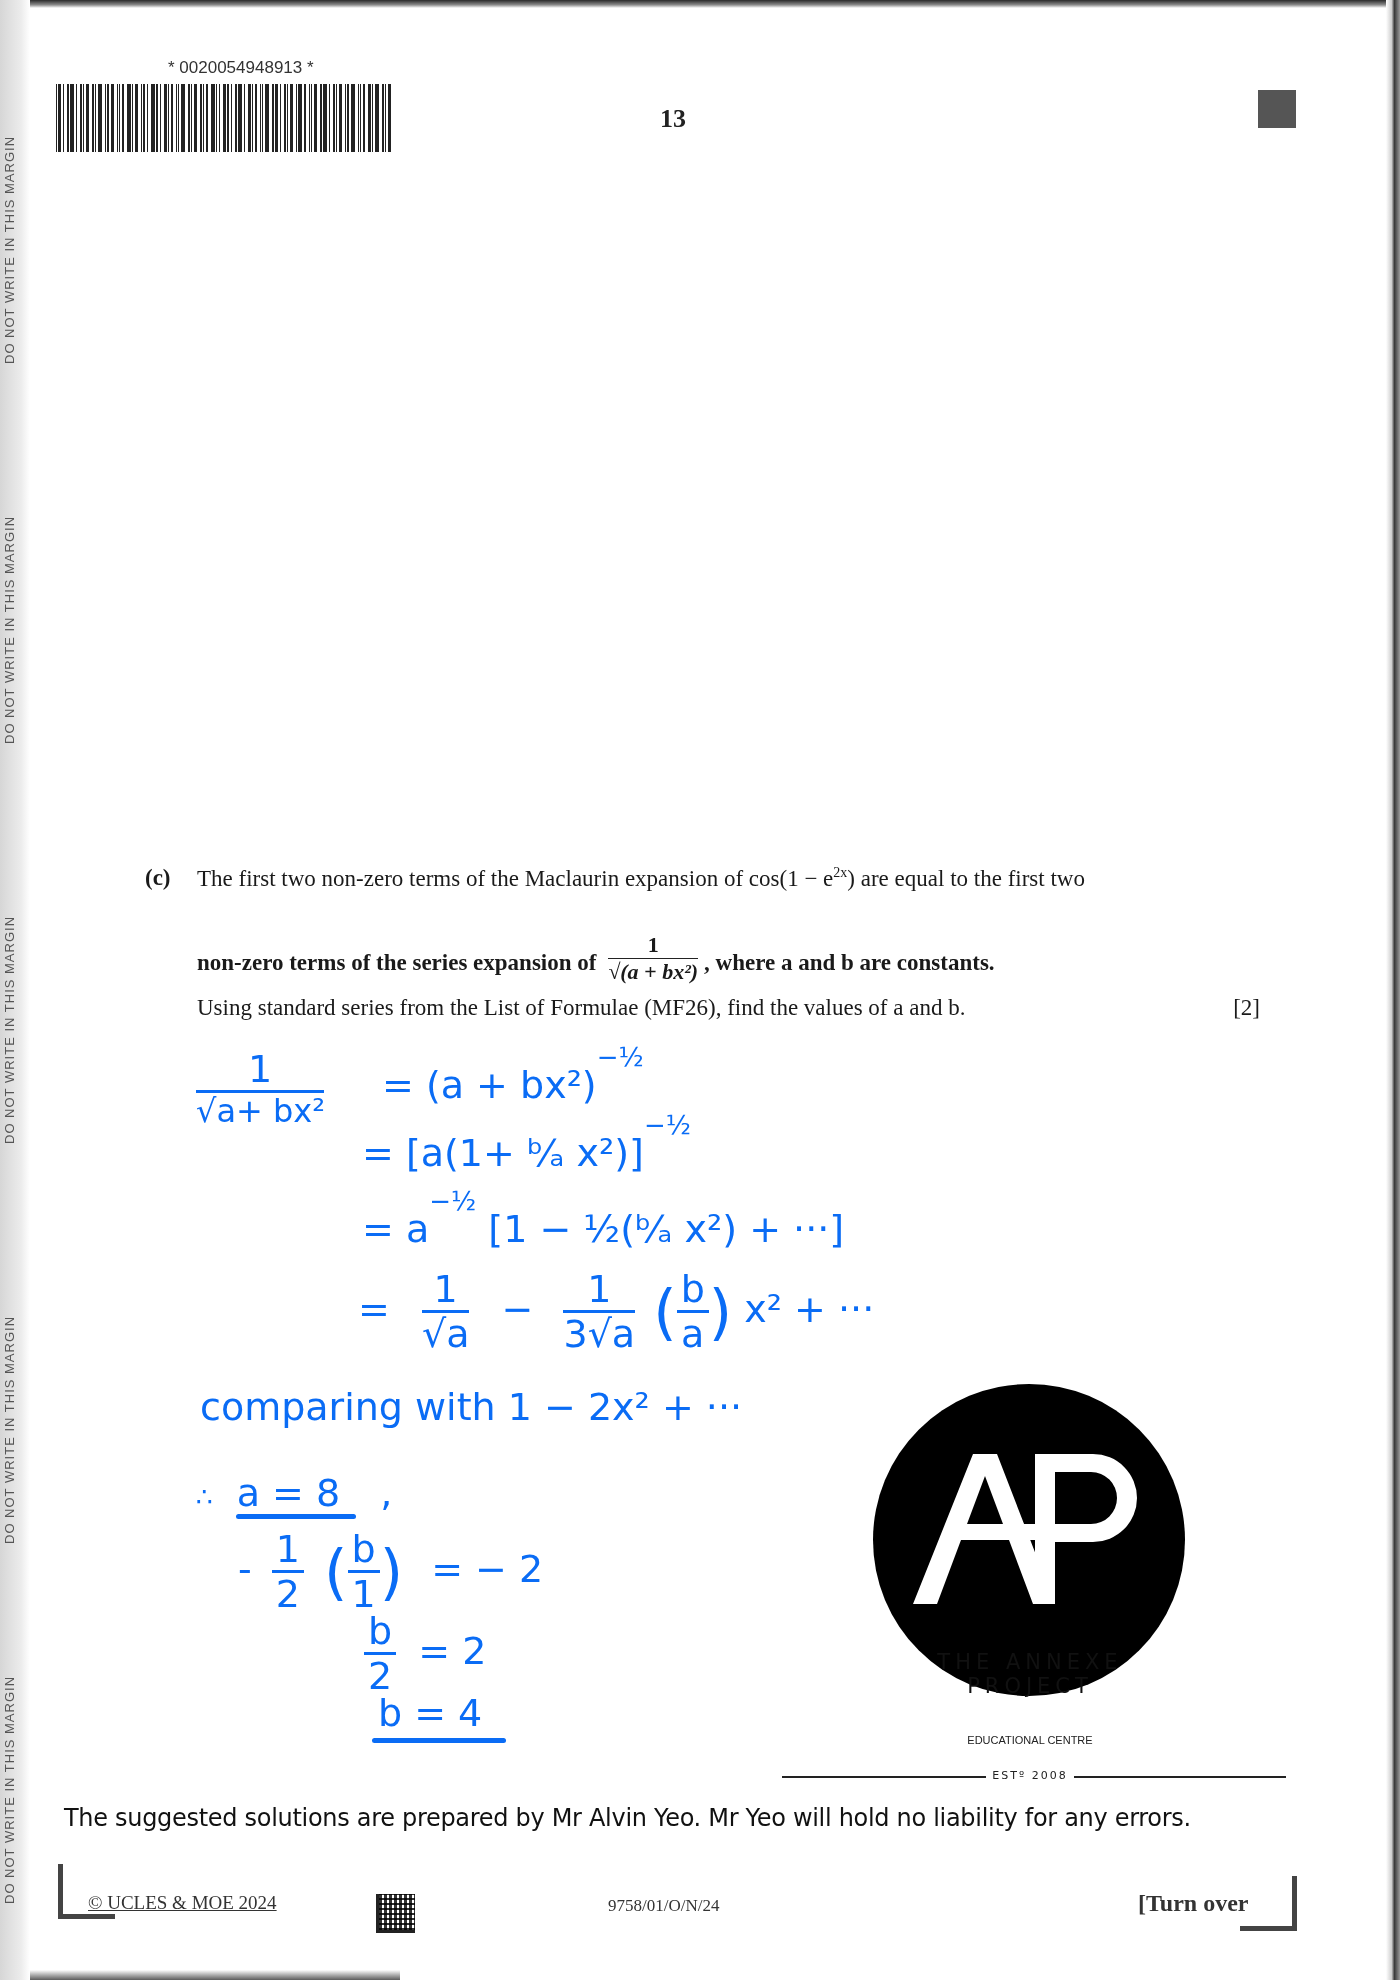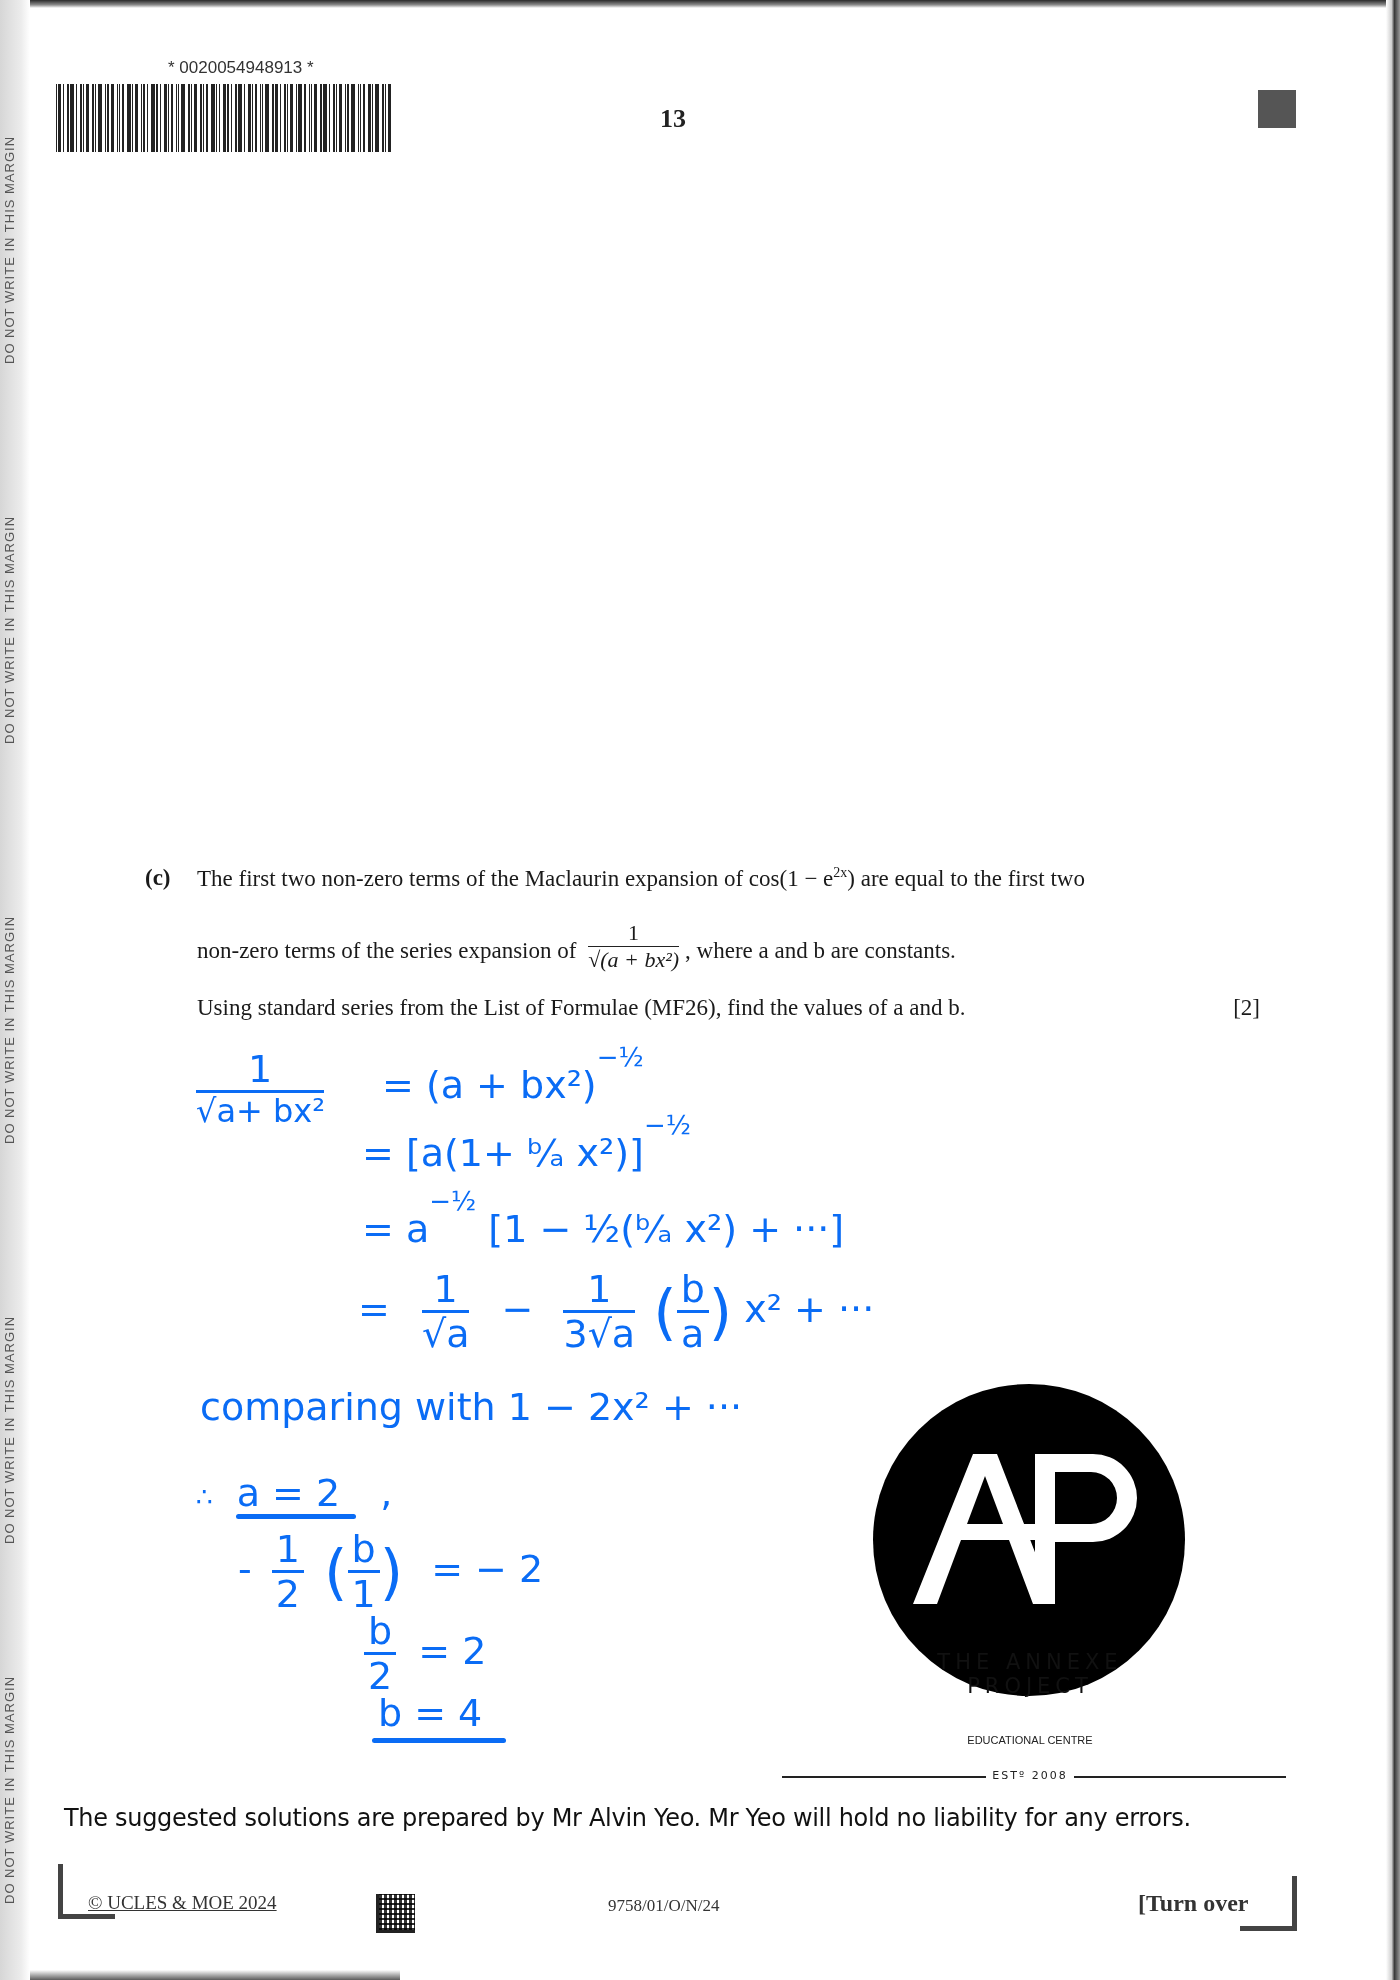--- a/index.html
+++ b/index.html
@@ -25,21 +25,21 @@
       font-size: 17px; color: #333; }
     .barcode { position: absolute; left: 56px; top: 84px; width: 500px; height: 68px; display: flex; align-items: stretch; }
     .barcode span { display: block; background: #222; margin-right: 2px; }
     .page-number { position: absolute; left: 660px; top: 104px; font-size: 26px; font-weight: bold; color: #222; }
     .black-marker { position: absolute; left: 1258px; top: 90px; width: 38px; height: 38px; background: #555; }
 
     .question { position: absolute; left: 145px; top: 866px; width: 1130px; font-size: 23px; line-height: 1; }
     .q-label { position: absolute; left: 0; top: 0; font-weight: bold; }
     .q-line { position: absolute; left: 52px; white-space: nowrap; }
     .q-line1 { top: 0; }
-    .q-line2 { top: 62px; }
+    .q-line2 { top: 74px; font-weight: bold; }
     .q-line3 { top: 130px; }
     .frac { display: inline-block; vertical-align: middle; text-align: center; margin: 0 6px; position: relative; top: -6px; }
     .frac .num { display: block; border-bottom: 1.5px solid #222; padding: 0 6px 2px; font-size: 22px; }
     .frac .den { display: block; padding-top: 2px; font-size: 22px; font-style: italic; }
     .q-marks { position: absolute; right: 15px; top: 130px; }
     sup { font-size: 14px; }
 
     .hw { position: absolute; font-family: "DejaVu Sans", sans-serif; color: #0a6cf5; font-size: 38px; white-space: nowrap; line-height: 1; }
     .hw-frac { display: inline-block; vertical-align: middle; text-align: center; }
     .hw-frac .n { display: block; border-bottom: 3px solid #0a6cf5; padding: 0 4px 2px; }
@@ -215,21 +215,21 @@
   <span>−</span>
   <span class="hw-frac" style="margin:0 6px 0 18px;"><span class="n">1</span><span class="d">3√a</span></span>
   <span style="font-size:60px;vertical-align:middle;">(</span><span class="hw-frac"><span class="n">b</span><span class="d">a</span></span><span style="font-size:60px;vertical-align:middle;">)</span>
   <span>x² + ···</span>
 </div>
 
 <div class="hw" style="left:200px;top:1388px;">comparing with  1 −  2x² + ···</div>
 
 <div class="hw" style="left:196px;top:1474px;">
   <span style="font-size:26px;">∴</span>
-  <span style="margin-left:12px;">a = 2</span>
+  <span style="margin-left:12px;">a = 8</span>
   <span style="margin-left:28px;">,</span>
 </div>
 <div class="underline-bar" style="left:236px;top:1514px;width:120px;"></div>
 
 <div class="hw" style="left:238px;top:1530px;">
   <span>-</span>
   <span class="hw-frac" style="margin:0 8px;"><span class="n">1</span><span class="d">2</span></span>
   <span style="font-size:60px;vertical-align:middle;">(</span><span class="hw-frac"><span class="n">b</span><span class="d">1</span></span><span style="font-size:60px;vertical-align:middle;">)</span>
   <span style="margin-left:16px;">= − 2</span>
 </div>

